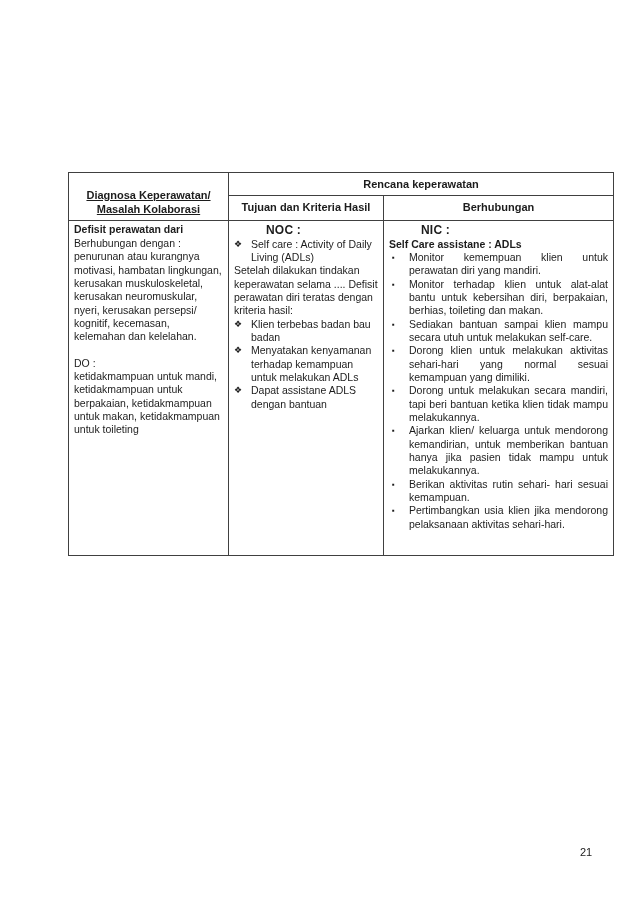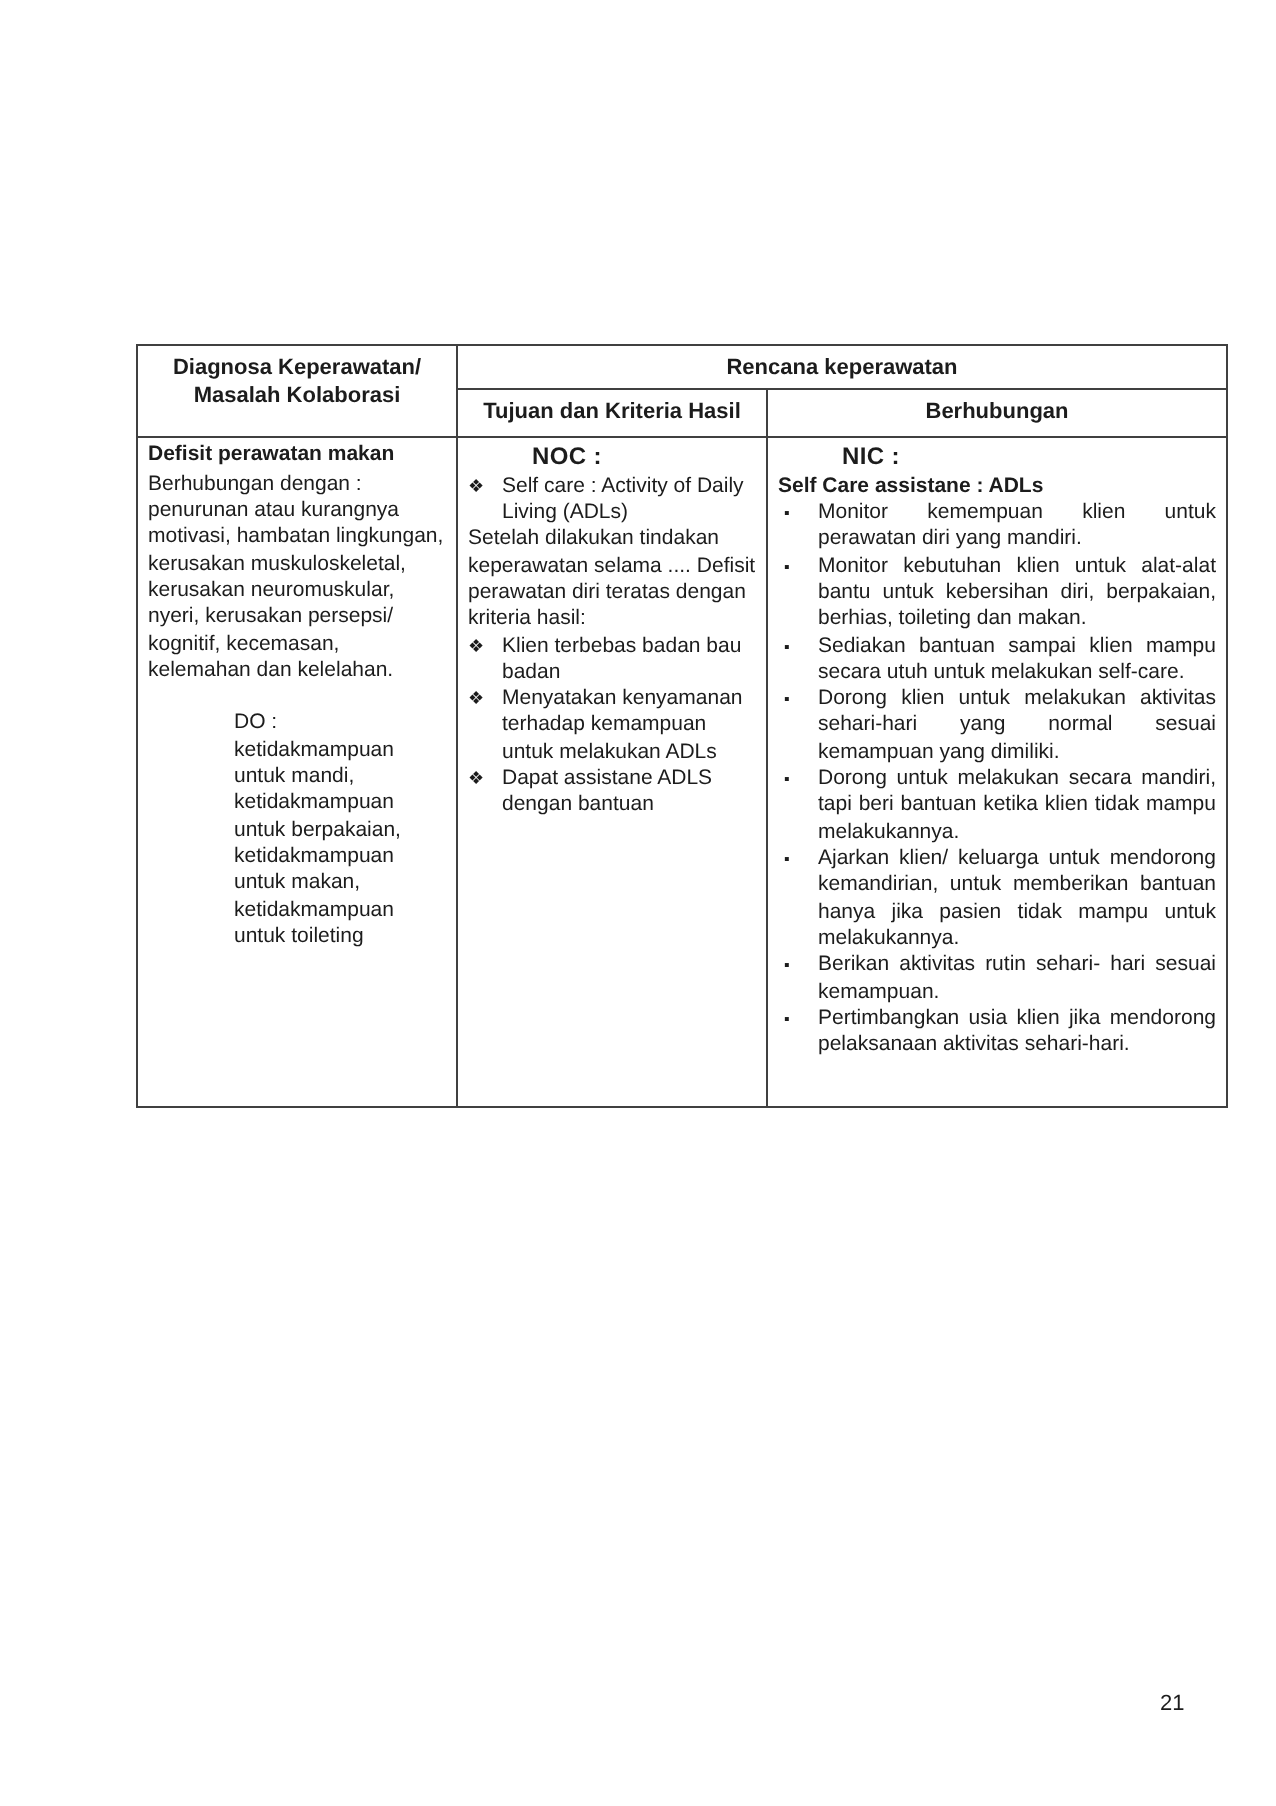--- a/index.html
+++ b/index.html
@@ -21,28 +21,28 @@
     font-size:10.5px; line-height:1.27;
   }
   .col-diagnosa { width:160px; }
   .col-tujuan   { width:155px; }
   .col-intervensi { width:230px; }
 
   td.hdr {
     font-weight:bold; text-align:center; font-size:11px;
     vertical-align:top; padding-top:4px; line-height:1.3;
   }
-  td.hdr-diagnosa { vertical-align:top; padding-top:4px; }
+  td.hdr-diagnosa { vertical-align:top; padding-top:15px;text-decoration:underline; }
   tr.hdr-row1 td { height:21px; }
   tr.hdr-row2 td { height:24px; }
   tr.body-row td { height:335px; }
 
   .cell-title { font-weight:bold; margin-bottom:1px; }
   .para { margin:0 0 0 0; }
-  .do-block { margin-top:13px;margin-left:43px; }
+  .do-block { margin-top:13px; }
 
   .big-label { font-weight:bold; font-size:12px; letter-spacing:0.2px;padding-left:32px; }
   .sub-label { font-weight:bold; font-size:10.5px; }
 
   .bullet-row { display:flex; align-items:flex-start; }
   .bullet {
     flex:none; width:17px; text-align:left;
     font-size:9px; padding-top:1px; color:#1c1c1c;
   }
   .bullet-sq { flex:none; width:20px; font-size:8px; padding-top:2px; padding-left:3px; }
@@ -70,21 +70,21 @@
       <td class="hdr hdr-diagnosa" rowspan="2">Diagnosa Keperawatan/ Masalah Kolaborasi</td>
       <td class="hdr" colspan="2">Rencana keperawatan</td>
     </tr>
     <tr class="hdr-row2">
       <td class="hdr">Tujuan dan Kriteria Hasil</td>
       <td class="hdr">Berhubungan</td>
     </tr>
     <tr class="body-row">
 
       <td>
-        <div class="cell-title">Defisit perawatan makan</div>
+        <div class="cell-title">Defisit perawatan dari</div>
         <div class="para">Berhubungan dengan : penurunan atau kurangnya motivasi, hambatan lingkungan, kerusakan muskuloskeletal, kerusakan neuromuskular, nyeri, kerusakan persepsi/ kognitif, kecemasan, kelemahan dan kelelahan.</div>
         <div class="do-block">
           <div>DO :</div>
           <div>ketidakmampuan untuk mandi, ketidakmampuan untuk berpakaian, ketidakmampuan untuk makan, ketidakmampuan untuk toileting</div>
         </div>
       </td>
 
       <td>
         <div class="big-label">NOC :</div>
         <div class="bullet-row">
@@ -108,21 +108,21 @@
 
       <td>
         <div class="big-label">NIC :</div>
         <div class="sub-label">Self Care assistane : ADLs</div>
         <div class="bullet-row justified">
           <span class="bullet bullet-sq">▪</span>
           <span class="bullet-text">Monitor kemempuan klien untuk perawatan diri yang mandiri.</span>
         </div>
         <div class="bullet-row justified">
           <span class="bullet bullet-sq">▪</span>
-          <span class="bullet-text">Monitor kebutuhan klien untuk alat-alat bantu untuk kebersihan diri, berpakaian, berhias, toileting dan makan.</span>
+          <span class="bullet-text">Monitor terhadap klien untuk alat-alat bantu untuk kebersihan diri, berpakaian, berhias, toileting dan makan.</span>
         </div>
         <div class="bullet-row justified">
           <span class="bullet bullet-sq">▪</span>
           <span class="bullet-text">Sediakan bantuan sampai klien mampu secara utuh untuk melakukan self-care.</span>
         </div>
         <div class="bullet-row justified">
           <span class="bullet bullet-sq">▪</span>
           <span class="bullet-text">Dorong klien untuk melakukan aktivitas sehari-hari yang normal sesuai kemampuan yang dimiliki.</span>
         </div>
         <div class="bullet-row justified">

